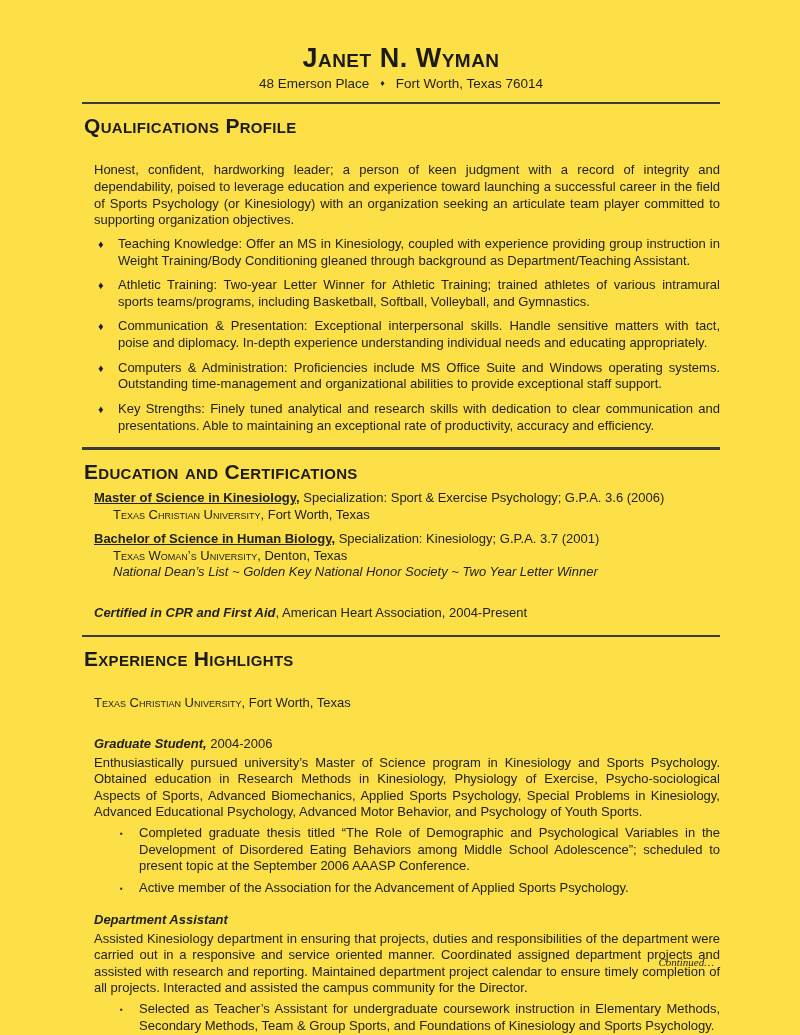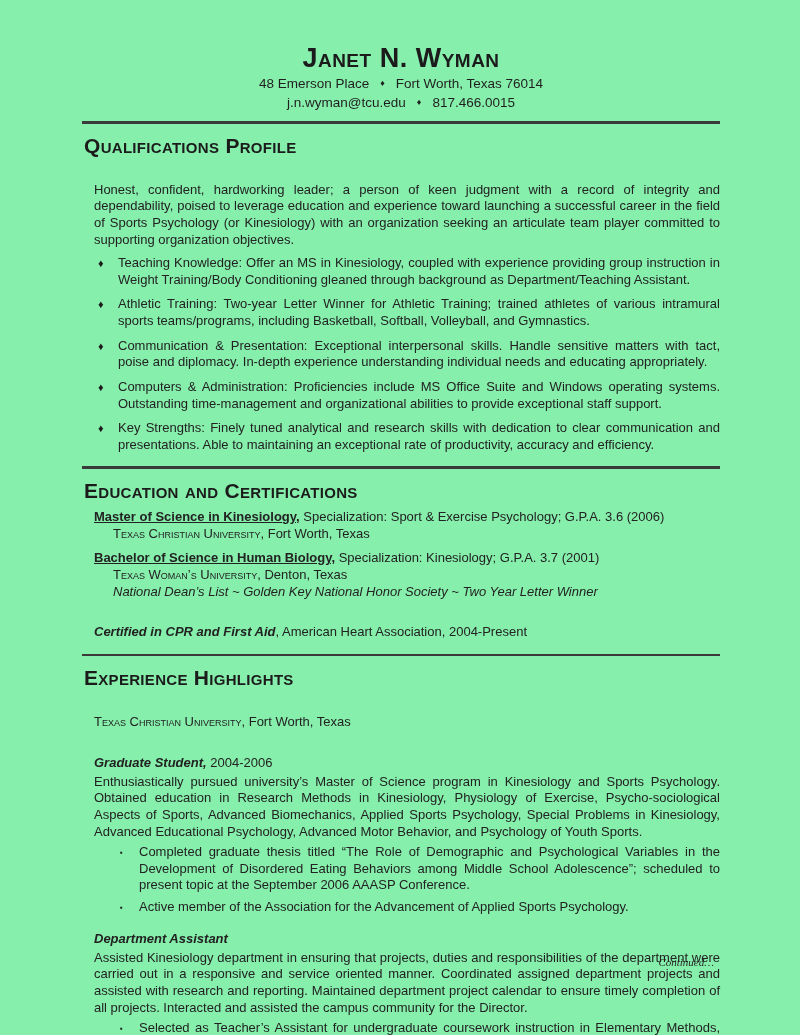--- a/index.html
+++ b/index.html
@@ -5,21 +5,21 @@
   * { margin: 0; padding: 0; box-sizing: border-box; }
   html, body { background: #ffffff; }
   body {
     width: 800px; height: 1035px;
     font-family: "Liberation Sans", sans-serif;
     color: #222;
   }
   .page {
     position: relative;
     width: 800px; height: 1035px;
-    background: #86efac;
+    background: #fde047;
     padding: 44px 80px 0 82px;
     overflow: hidden;
   }
   
   .header { text-align: center; }
   .name {
     font-size: 27px; font-weight: bold;
     font-variant: small-caps; letter-spacing: 0.5px;
     line-height: 1.1; color: #1b1b1b;
   }
@@ -79,23 +79,20 @@
 </style>
 </head>
 <body>
 
 <div class="page">
 
   <div class="header">
     <div class="name">Janet N. Wyman</div>
     <div class="contact-line">
       <span>48 Emerson Place</span><span class="dsep">♦</span><span>Fort Worth, Texas 76014</span>
-    </div>
-    <div class="contact-line">
-      <span>j.n.wyman@tcu.edu</span><span class="dsep">♦</span><span>817.466.0015</span>
     </div>
   </div>
 
   <div class="rule rule-1"></div>
 
   <div class="section">
     <div class="section-title">Qualifications Profile</div>
     <p class="bodytext para">Honest, confident, hardworking leader; a person of keen judgment with a record of integrity and dependability, poised to leverage education and experience toward launching a successful career in the field of Sports Psychology (or Kinesiology) with an organization seeking an articulate team player committed to supporting organization objectives.</p>
     <div class="qlist">
       <div class="qbullet bodytext">

